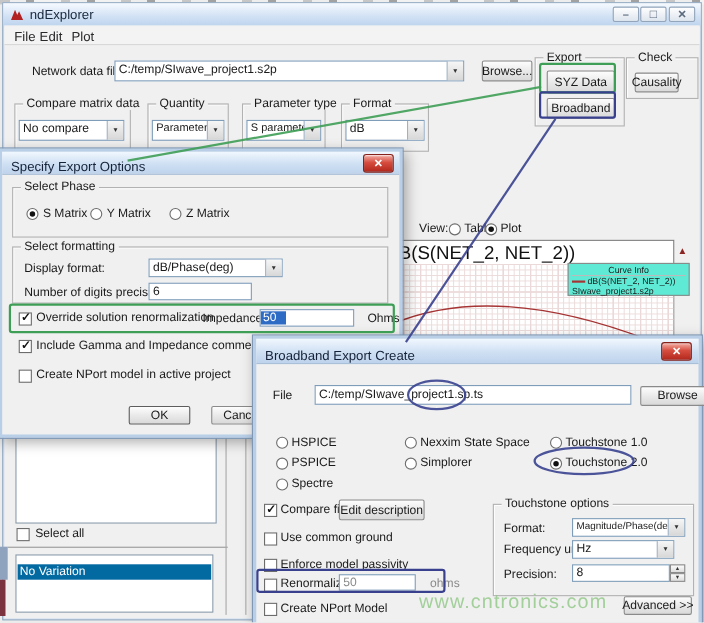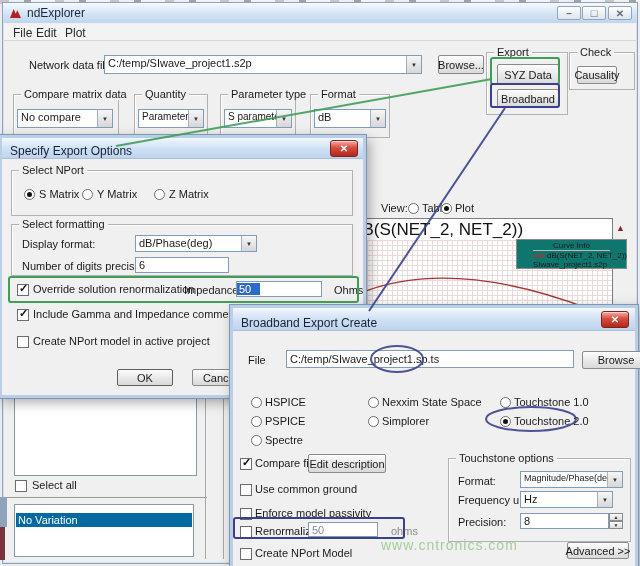--- a/index.html
+++ b/index.html
@@ -52,30 +52,30 @@
   .xbtn::after{content:"\2715";font-size:10px;font-weight:bold}
   
   .plot-frame{position:absolute;left:356px;top:218px;width:257px;height:92px;background:#fff;border:1px solid #7e7e7e}
   .plot-grid{position:absolute;left:357px;top:240px;width:255px;height:69px;background:#fff;
     background-image:linear-gradient(#ecdada 1px,transparent 1px),linear-gradient(90deg,#ecdada 1px,transparent 1px),
                      linear-gradient(#dfc4c4 1px,transparent 1px),linear-gradient(90deg,#dfc4c4 1px,transparent 1px);
     background-size:5px 5px,5px 5px,25px 25px,25px 25px}
   .plot-title{position:absolute;left:353px;top:220px;font-size:17px;letter-spacing:0;color:#111;white-space:nowrap}
   .tri{position:absolute;left:616px;top:223px;color:#8d2424;font-size:9px}
   .tri::after{content:"\25B2"}
-  .legend{position:absolute;left:516px;top:239px;width:111px;height:30px;background:#0f766e;border:1px solid #8a8a8a;
-          font-size:8px;line-height:9px;padding:1px 16px;z-index:3}
+  .legend{position:absolute;left:516px;top:239px;width:111px;height:30px;background:#5eead4;border:1px solid #8a8a8a;
+          font-size:8px;line-height:9px;padding:1px 3px;z-index:3}
   .legend .lt{text-align:center;border-bottom:1px solid #bbb;font-size:8px}
   .dash{display:inline-block;width:12px;height:2px;background:#a63434;vertical-align:middle;margin-right:2px}
   
   .hl{position:absolute;border-radius:3px;z-index:40;pointer-events:none}
   .hl.g{border:2px solid #3f9e56}
   .hl.b{border:2px solid #39418f}
   .anno{position:absolute;left:0;top:0;z-index:40;pointer-events:none}
-  .wm{position:absolute;left:381px;top:537px;z-index:45;font-size:14px;letter-spacing:1px;
+  .wm{position:absolute;left:381px;top:537px;z-index:45;font-size:18px;letter-spacing:1px;
       color:rgba(142,199,133,.8);pointer-events:none;white-space:nowrap}
   .gray{color:#8a8a8a}
   .listbox{position:absolute;background:#fff;border:1px solid #8899a9}
   .selrow{position:absolute;background:#0369a1;color:#fff;padding:0 2px;font-size:11px;display:flex;align-items:center}
   .vline{position:absolute;width:1px;background:#a8a8a8}
   .spin{position:absolute;width:14px;display:flex;flex-direction:column}
   .spin span{flex:1;border:1px solid #8a8a8a;background:linear-gradient(#fbfbfb,#ddd);
              display:flex;align-items:center;justify-content:center;font-size:5px;color:#333}
   .spin .up::after{content:"\25B2"}
   .spin .dn::after{content:"\25BC"}
@@ -182,21 +182,21 @@
     <div>SIwave_project1.s2p</div>
   </div>
 
   <div class="dialog" style="left:-1px;top:135px;width:367px;height:263px;z-index:10">
     <div class="dlg-title">
       <span>Specify Export Options</span>
     </div>
     <div class="xbtn" style="right:5px"></div>
 
     <div class="gb" style="left:9px;top:32px;width:342px;height:46px">
-      <span class="gl">Select NPort</span>
+      <span class="gl">Select Phase</span>
     </div>
     <span class="rb on" style="left:22px;top:51px"></span>
     <span class="lbl" style="left:37px;top:50px">S Matrix</span>
     <span class="rb" style="left:80px;top:51px"></span>
     <span class="lbl" style="left:95px;top:50px">Y Matrix</span>
     <span class="rb" style="left:152px;top:51px"></span>
     <span class="lbl" style="left:167px;top:50px">Z Matrix</span>
 
     <div class="gb" style="left:9px;top:86px;width:342px;height:52px">
       <span class="gl">Select formatting</span>

